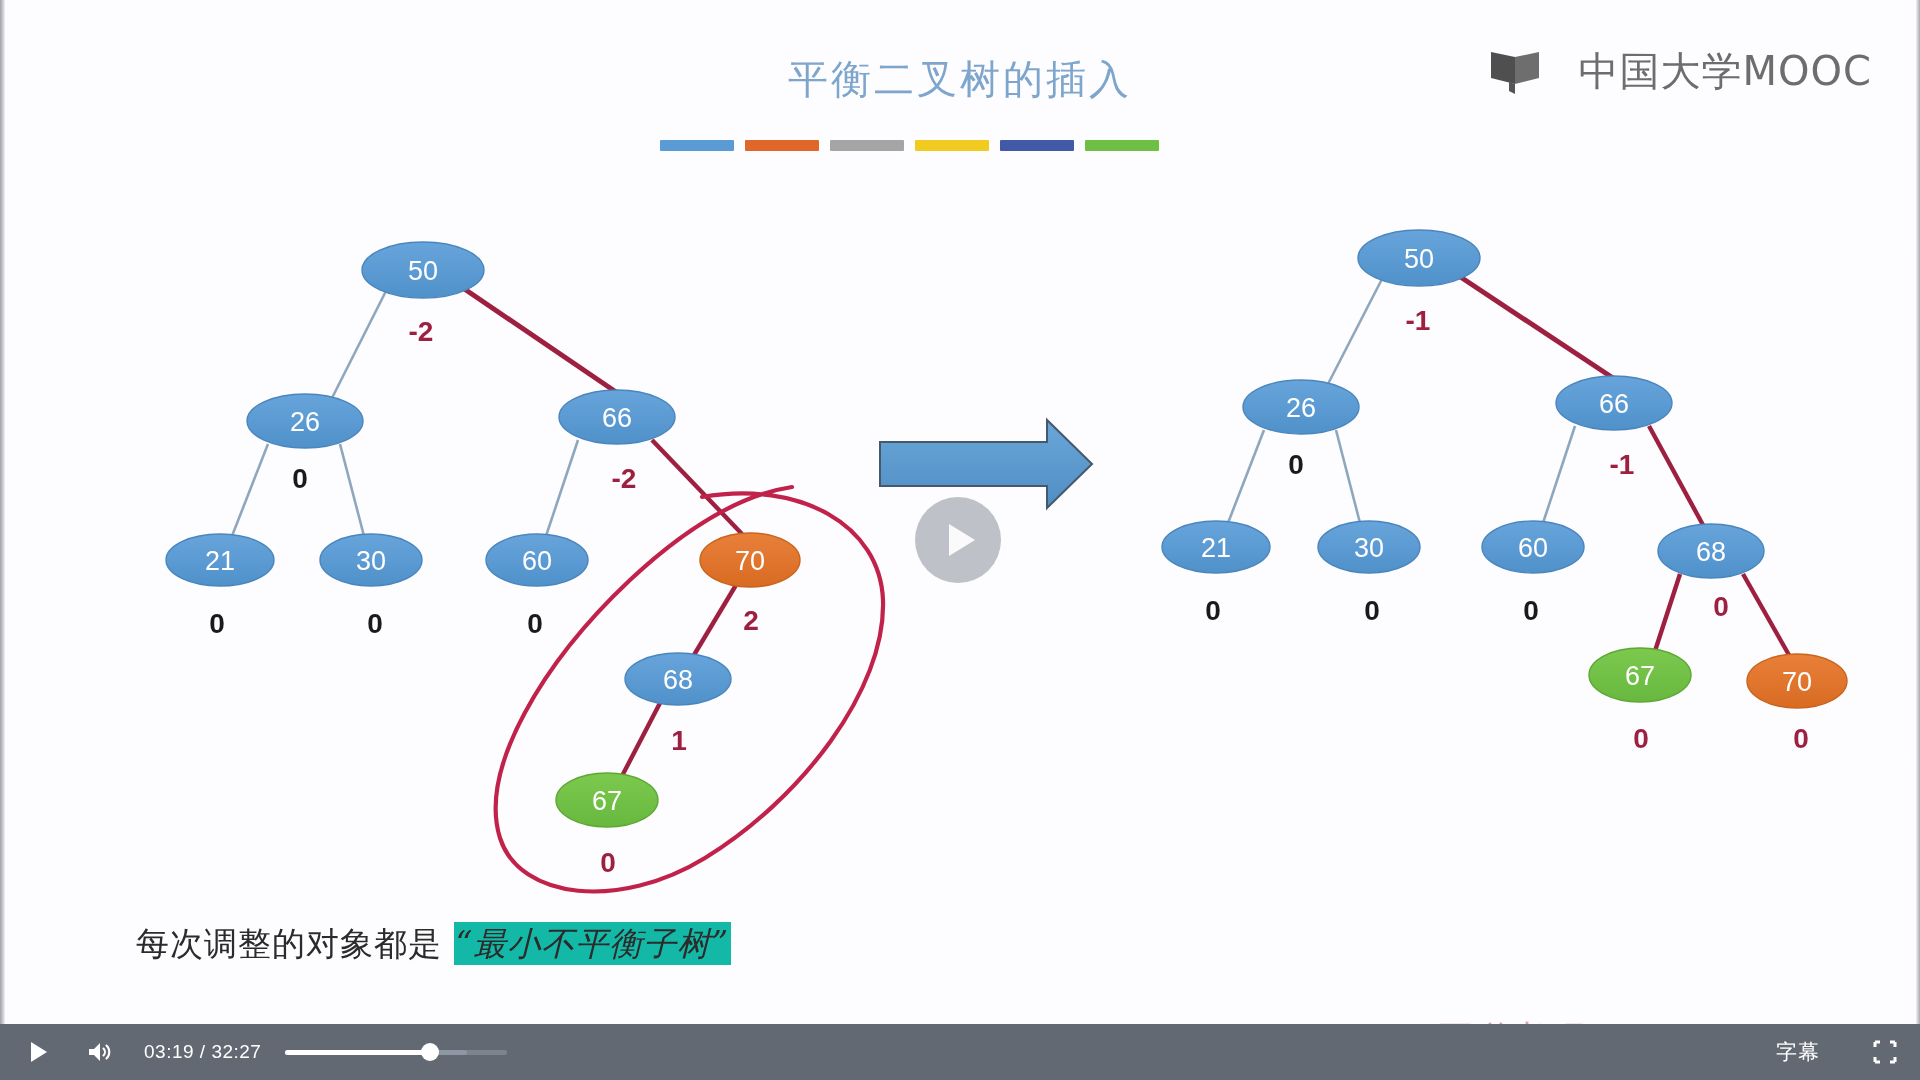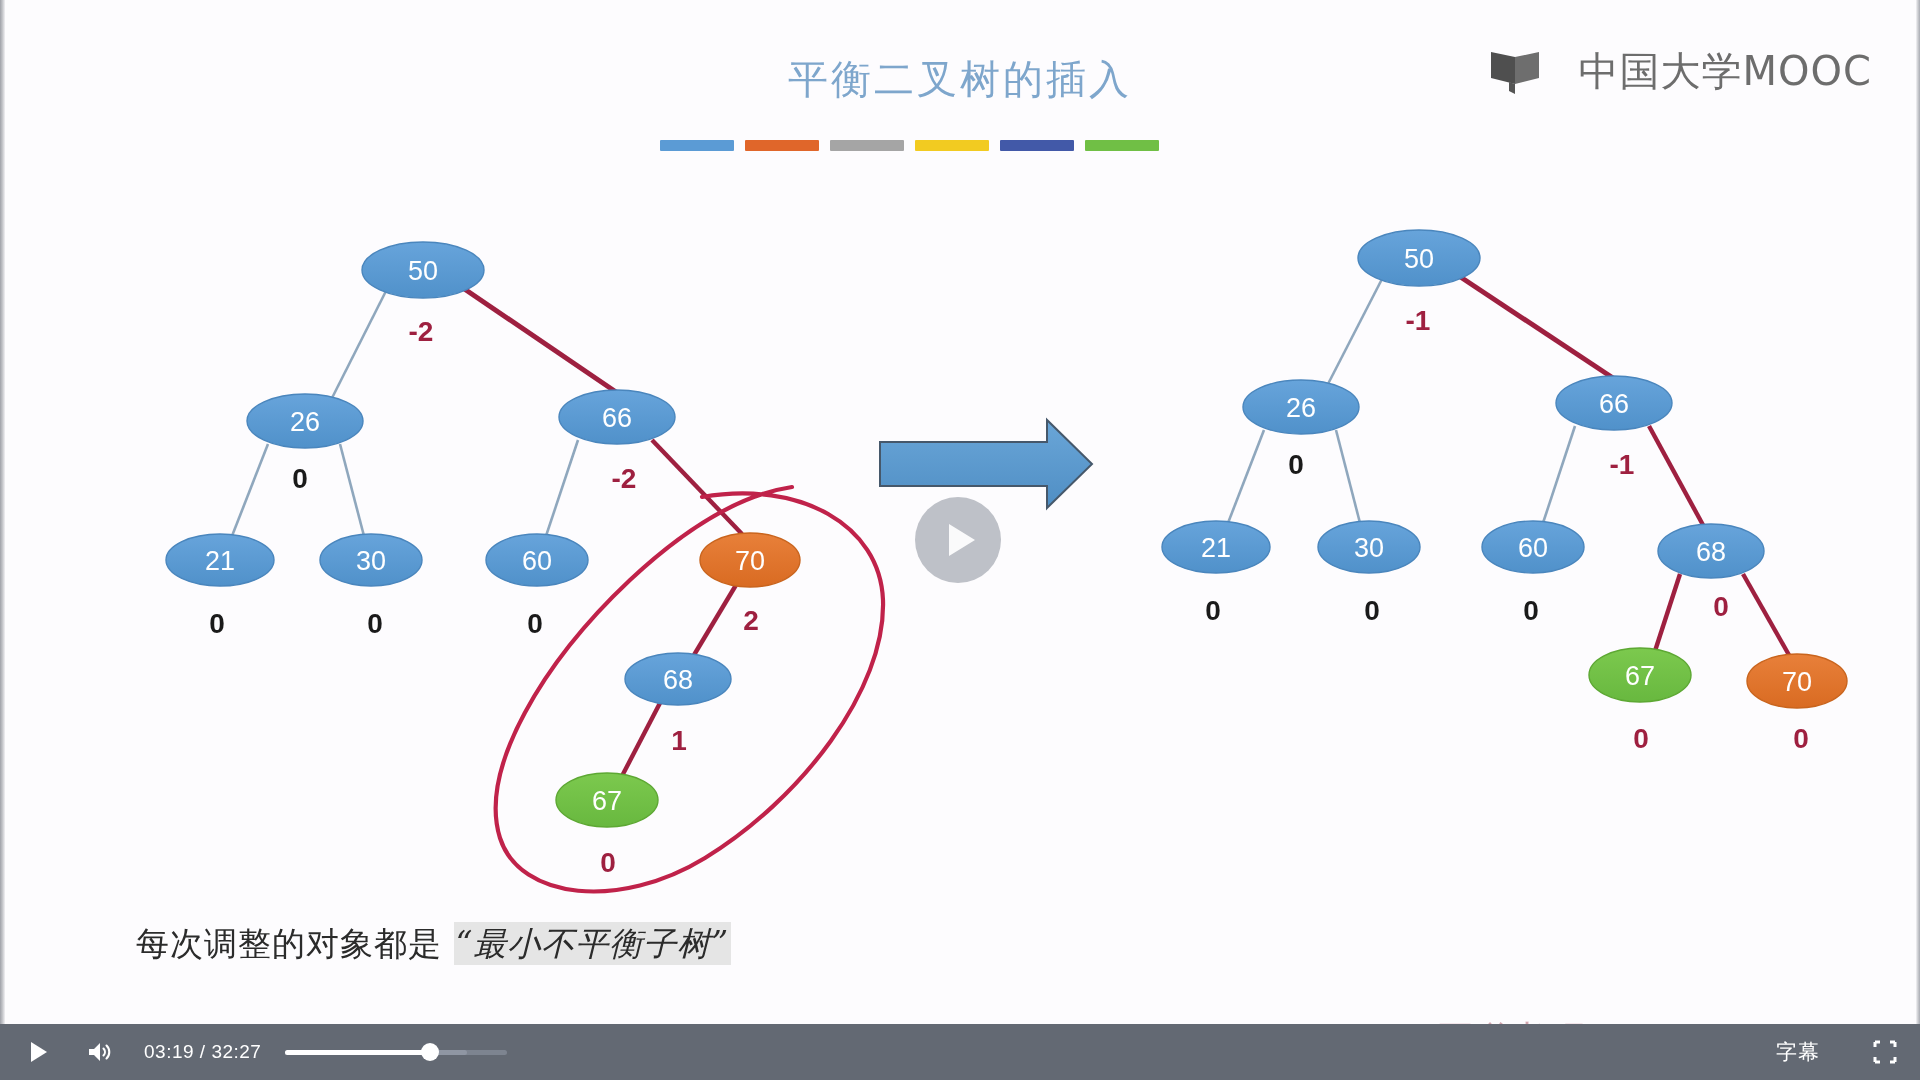--- a/index.html
+++ b/index.html
@@ -112,21 +112,21 @@
   .caption {
     position: absolute;
     left: 136px; top: 922px;
     font-family: "DejaVu Serif", "Liberation Serif", serif;
     font-size: 33px;
     color: #2b2b2b;
     white-space: nowrap;
     letter-spacing: 1px;
   }
   .caption .hl {
-    background: #e5e5e5;
+    background: #14b8a6;
     padding: 2px 2px;
     font-style: italic;
   }
 
   
   .watermark {
     position: absolute;
     left: 1437px; top: 1015px;
     font-family: "DejaVu Sans", "Liberation Sans", sans-serif;
     font-size: 37px;

